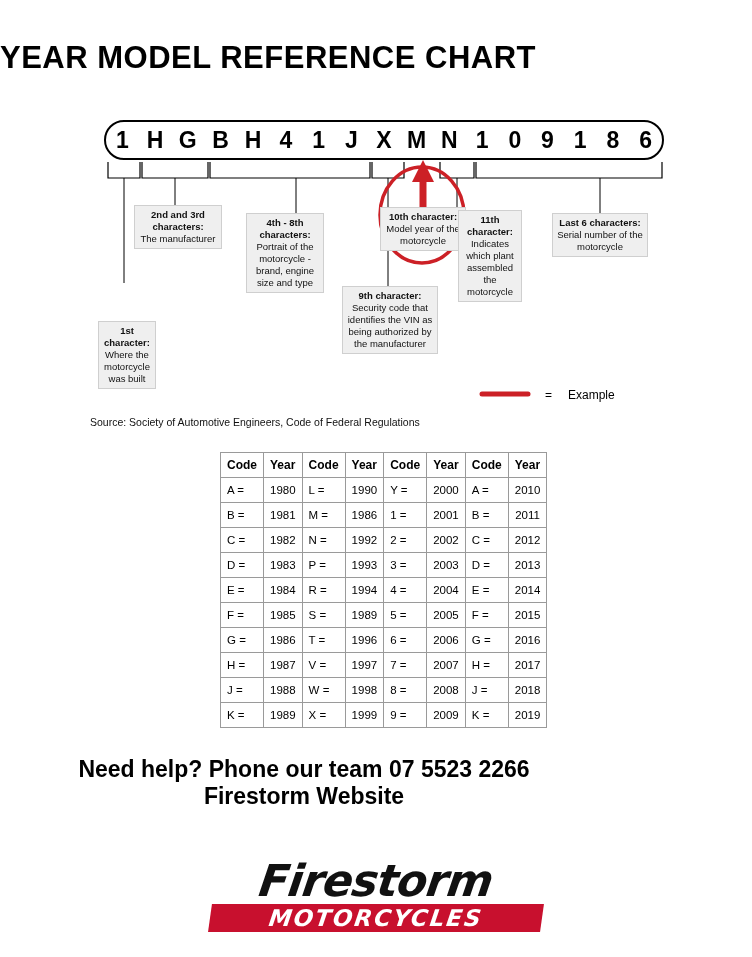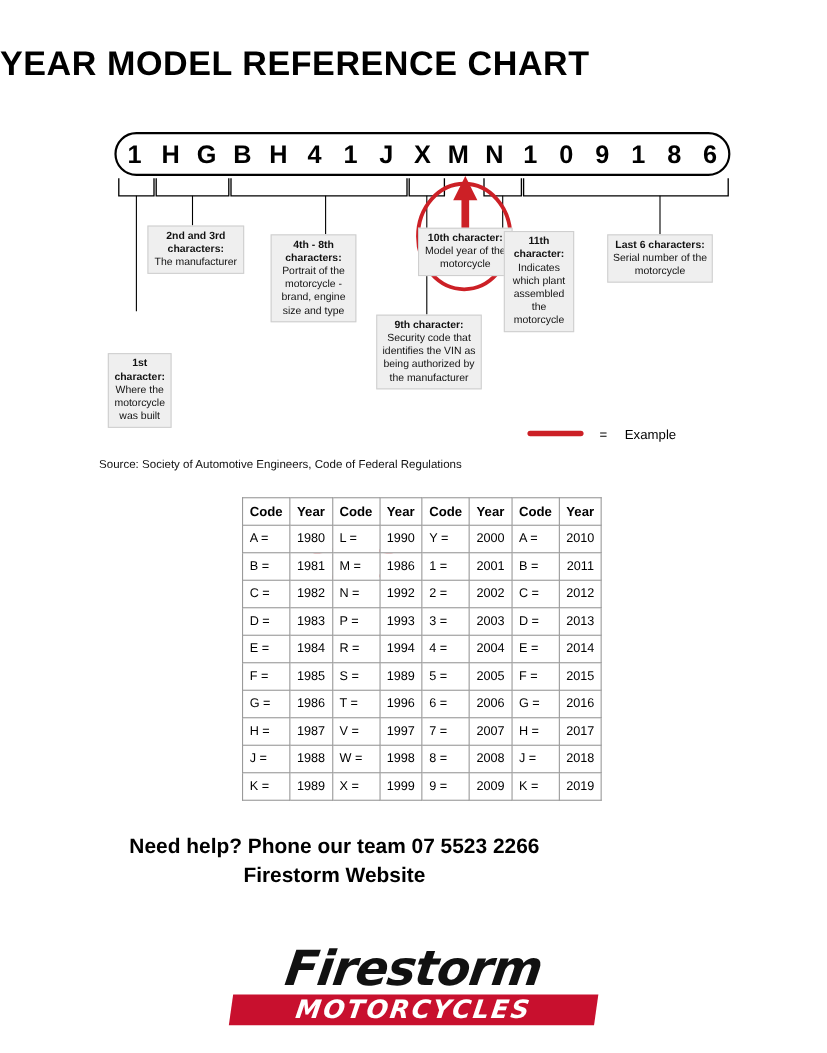--- a/index.html
+++ b/index.html
@@ -125,21 +125,21 @@
   }
   #year-table td.year { text-align: center; }
 
   
   #help {
     position: absolute;
     left: 0;
     top: 756px;
     width: 608px;
     text-align: center;
-    font-size: 19px;
+    font-size: 23px;
     font-weight: bold;
     line-height: 27px;
   }
 
   
   #logo {
     position: absolute;
     left: 196px;
     top: 858px;
     width: 360px;

